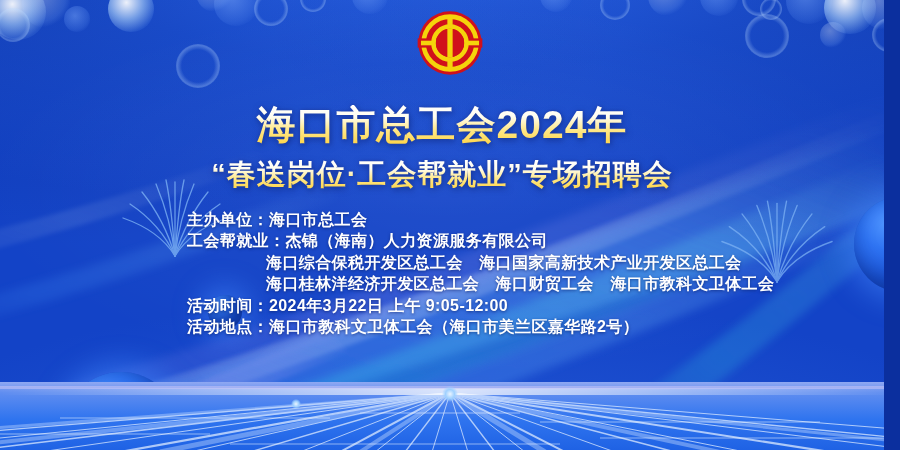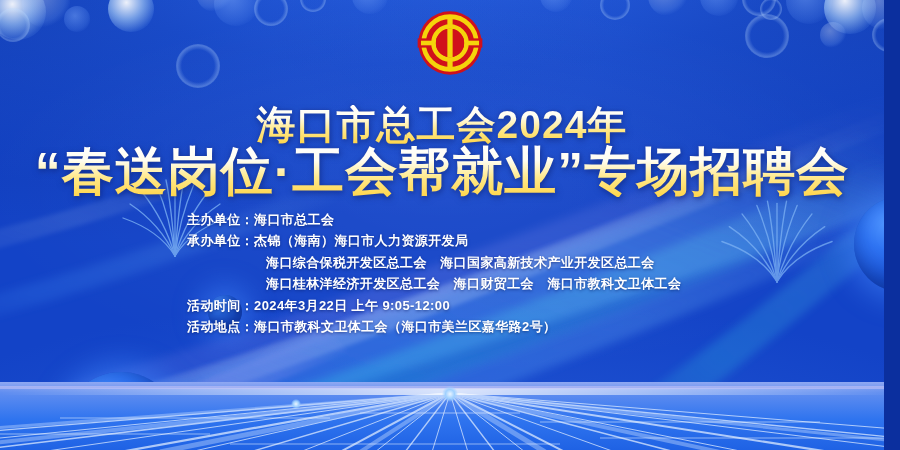--- a/index.html
+++ b/index.html
@@ -67,27 +67,27 @@
   .title-line{
     font-weight:bold;
     letter-spacing:1px;
     line-height:1;
     background:linear-gradient(180deg,#ffffff 0%,#fffdf0 30%,#ffe98c 62%,#ffd54a 100%);
     -webkit-background-clip:text; background-clip:text;
     color:transparent; -webkit-text-fill-color:transparent;
     filter:drop-shadow(0 0 1px rgba(40,60,150,.55)) drop-shadow(1px 2px 3px rgba(10,30,110,.55));
   }
   .title-1{ font-size:39px; }
-  .title-2{ font-size:52px; margin-top:1px; }
+  .title-2{ font-size:29px; margin-top:16px; }
 
   
   .info{
     position:absolute;
     color:#ffffff;
-    font-size:13px;
+    font-size:16px;
     font-weight:bold;
     line-height:21.4px;
     letter-spacing:.4px;
     text-shadow:0 1px 3px rgba(8,28,100,.65);
     white-space:nowrap;
   }
   .info .row{ display:block; }
   .info .indent{ padding-left:79px; }
 </style>
 </head>
@@ -301,20 +301,20 @@
     <rect x="46" y="28" width="8" height="44" fill="#f5d40b"></rect>
   </svg>
 
   <div class="titles" style="top:105px;">
     <div class="title-line title-1">海口市总工会2024年</div>
     <div class="title-line title-2">“春送岗位·工会帮就业”专场招聘会</div>
   </div>
 
   <div class="info" style="left:187px; top:209px;">
     <span class="row">主办单位：海口市总工会</span>
-    <span class="row">承办单位：杰锦（海南）海口市人力资源开发局</span>
+    <span class="row">工会帮就业：杰锦（海南）人力资源服务有限公司</span>
     <span class="row indent">海口综合保税开发区总工会　海口国家高新技术产业开发区总工会</span>
     <span class="row indent">海口桂林洋经济开发区总工会　海口财贸工会　海口市教科文卫体工会</span>
     <span class="row">活动时间：2024年3月22日 上午 9:05-12:00</span>
     <span class="row">活动地点：海口市教科文卫体工会（海口市美兰区嘉华路2号）</span>
   </div>
 
 </div>
 
 </body></html>

